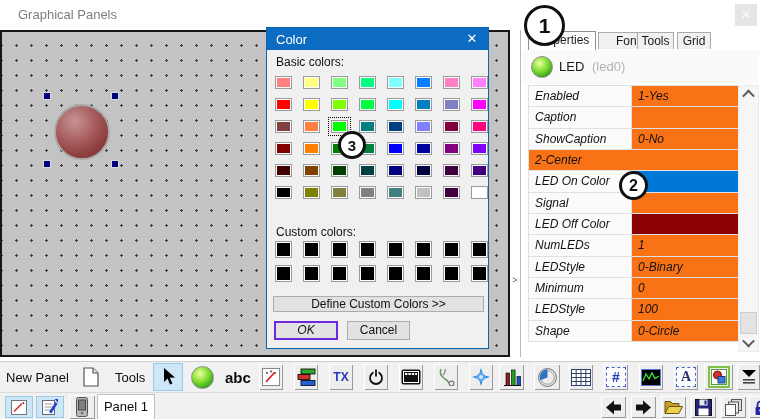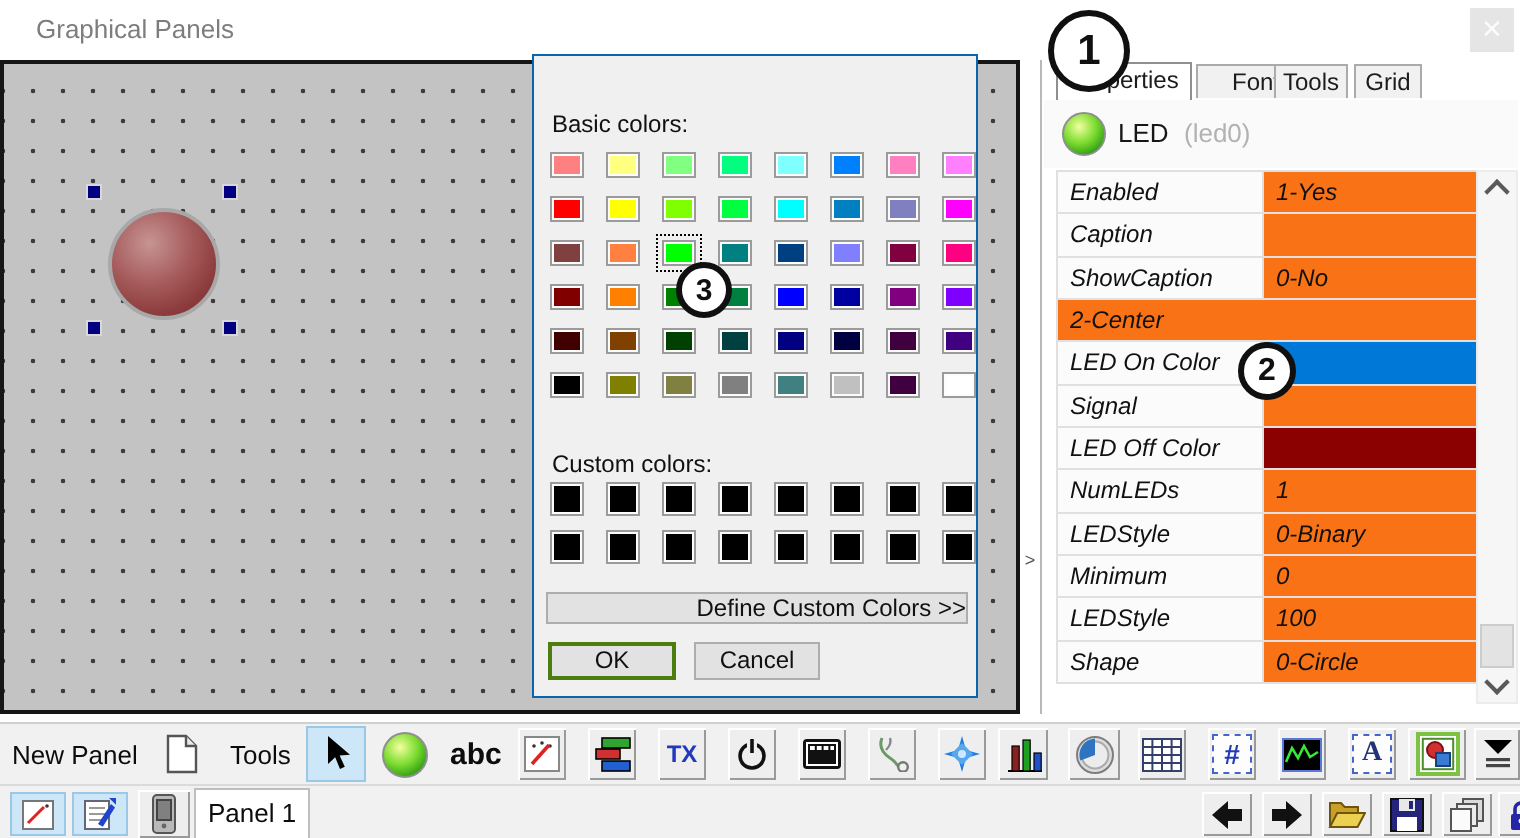--- a/index.html
+++ b/index.html
@@ -55,21 +55,21 @@
   .dlg-close{position:absolute;right:8px;top:3px;color:#fff;font-size:13px;width:16px;text-align:center;}
   .dlg-label{position:absolute;left:9px;font-size:12px;color:#111;}
   .cgrid{position:absolute;left:8px;display:grid;grid-template-columns:repeat(8,17px);gap:9px 11px;}
   .cgrid.custom{gap:7px 11px;}
   .swatch{width:17px;height:13px;box-sizing:border-box;border:1px solid #9b9b9b;
           box-shadow:0 0 0 1px #fcfcfc inset;}
   .swatch.tall{height:17px;}
   .swatch.selected{outline:1px dotted #000;outline-offset:2px;}
   .dlg-btn{position:absolute;box-sizing:border-box;background:#e2e2e2;border:1px solid #adadad;
            font-size:12px;color:#111;text-align:center;font-family:"Liberation Sans",sans-serif;}
-  .dlg-btn.focused{border:2px solid #4d7c0f;}
+  .dlg-btn.focused{border:2px solid #6d28d9;font-style:italic;}
 
   
   .ann{position:absolute;border:3px solid #101010;border-radius:50%;background:#fff;z-index:20;
        display:flex;align-items:center;justify-content:center;font-weight:bold;color:#101010;box-sizing:border-box;}
 
   
   .toolbar{position:absolute;left:0;top:361px;width:760px;height:31px;background:#f1f1f1;
            border-top:1px solid #cfcfcf;box-sizing:border-box;z-index:6;}
   .tb-text{position:absolute;top:8px;font-size:13px;color:#0c0c0c;}
   .tbtn{position:absolute;top:2px;height:26px;box-sizing:border-box;background:#eeeeee;
@@ -172,20 +172,24 @@
           <span class="chev up"></span>
         </div>
       <div class="sb-thumb"></div>
       <div class="sb-btn" style="top:248px;">
           <span class="chev down"></span>
         </div>
     </div>
   </div>
 
   <div class="dialog">
+    <div class="dlg-title">
+      <span class="dlg-title-text">Color</span>
+      <span class="dlg-close">✕</span>
+    </div>
     <div class="dlg-label" style="top:27px;">Basic colors:</div>
     <div class="cgrid" style="top:48px;">
         <div class="swatch" style="background: rgb(255, 128, 128);"></div>
         <div class="swatch" style="background: rgb(255, 255, 128);"></div>
         <div class="swatch" style="background: rgb(128, 255, 128);"></div>
         <div class="swatch" style="background: rgb(0, 255, 128);"></div>
         <div class="swatch" style="background: rgb(128, 255, 255);"></div>
         <div class="swatch" style="background: rgb(0, 128, 255);"></div>
         <div class="swatch" style="background: rgb(255, 128, 192);"></div>
         <div class="swatch" style="background: rgb(255, 128, 255);"></div>
@@ -242,21 +246,21 @@
         <div class="swatch tall" style="background: rgb(0, 0, 0);"></div>
         <div class="swatch tall" style="background: rgb(0, 0, 0);"></div>
         <div class="swatch tall" style="background: rgb(0, 0, 0);"></div>
         <div class="swatch tall" style="background: rgb(0, 0, 0);"></div>
         <div class="swatch tall" style="background: rgb(0, 0, 0);"></div>
         <div class="swatch tall" style="background: rgb(0, 0, 0);"></div>
         <div class="swatch tall" style="background: rgb(0, 0, 0);"></div>
         <div class="swatch tall" style="background: rgb(0, 0, 0);"></div>
         <div class="swatch tall" style="background: rgb(0, 0, 0);"></div>
       </div>
-    <div class="dlg-btn" style="left:6px;top:268px;width:211px;height:16px;line-height:14px;text-align:right;">Define Custom Colors &gt;&gt;</div>
+    <div class="dlg-btn" style="left:6px;top:268px;width:211px;height:16px;line-height:14px;">Define Custom Colors &gt;&gt;</div>
     <div class="dlg-btn focused" style="left:7px;top:293px;width:64px;height:19px;line-height:15px;">OK</div>
     <div class="dlg-btn" style="left:80px;top:293px;width:63px;height:19px;line-height:17px;">Cancel</div>
   </div>
 
   <div class="ann" style="left:524px;top:5px;width:41px;height:41px;font-size:21px;">1</div>
   <div class="ann" style="left:619px;top:171px;width:29px;height:29px;font-size:16px;">2</div>
   <div class="ann" style="left:338px;top:131px;width:28px;height:28px;font-size:15px;">3</div>
 
   <div class="toolbar">
     <span class="tb-text" style="left:6px;">New Panel</span>

